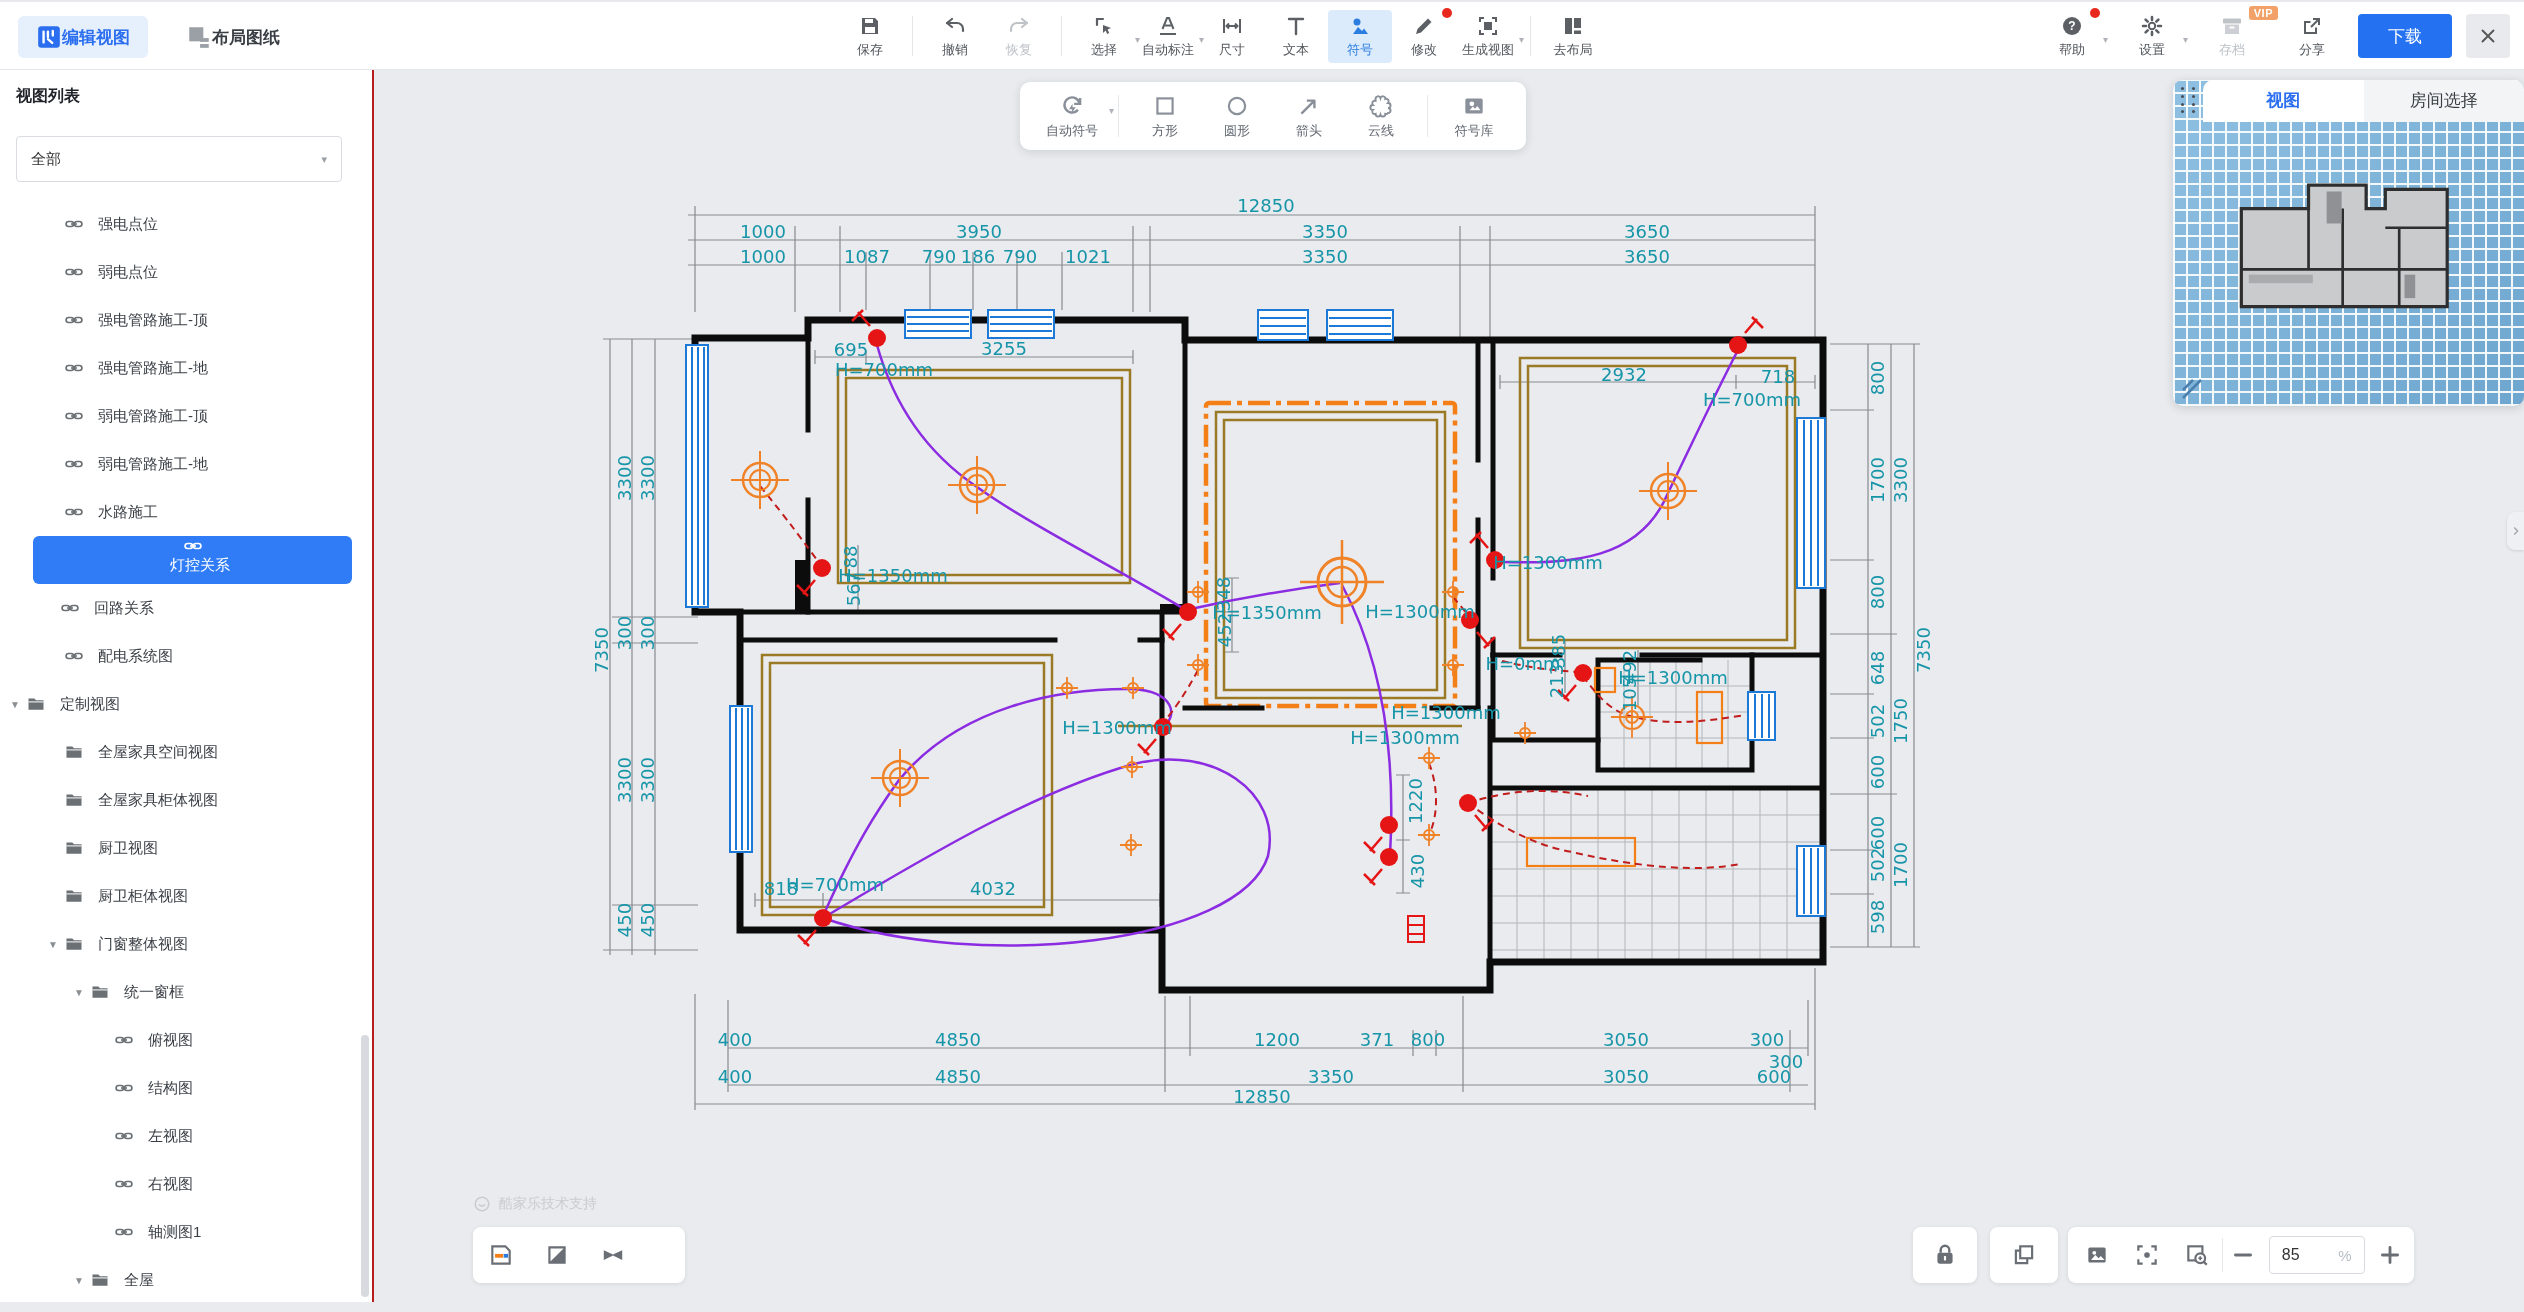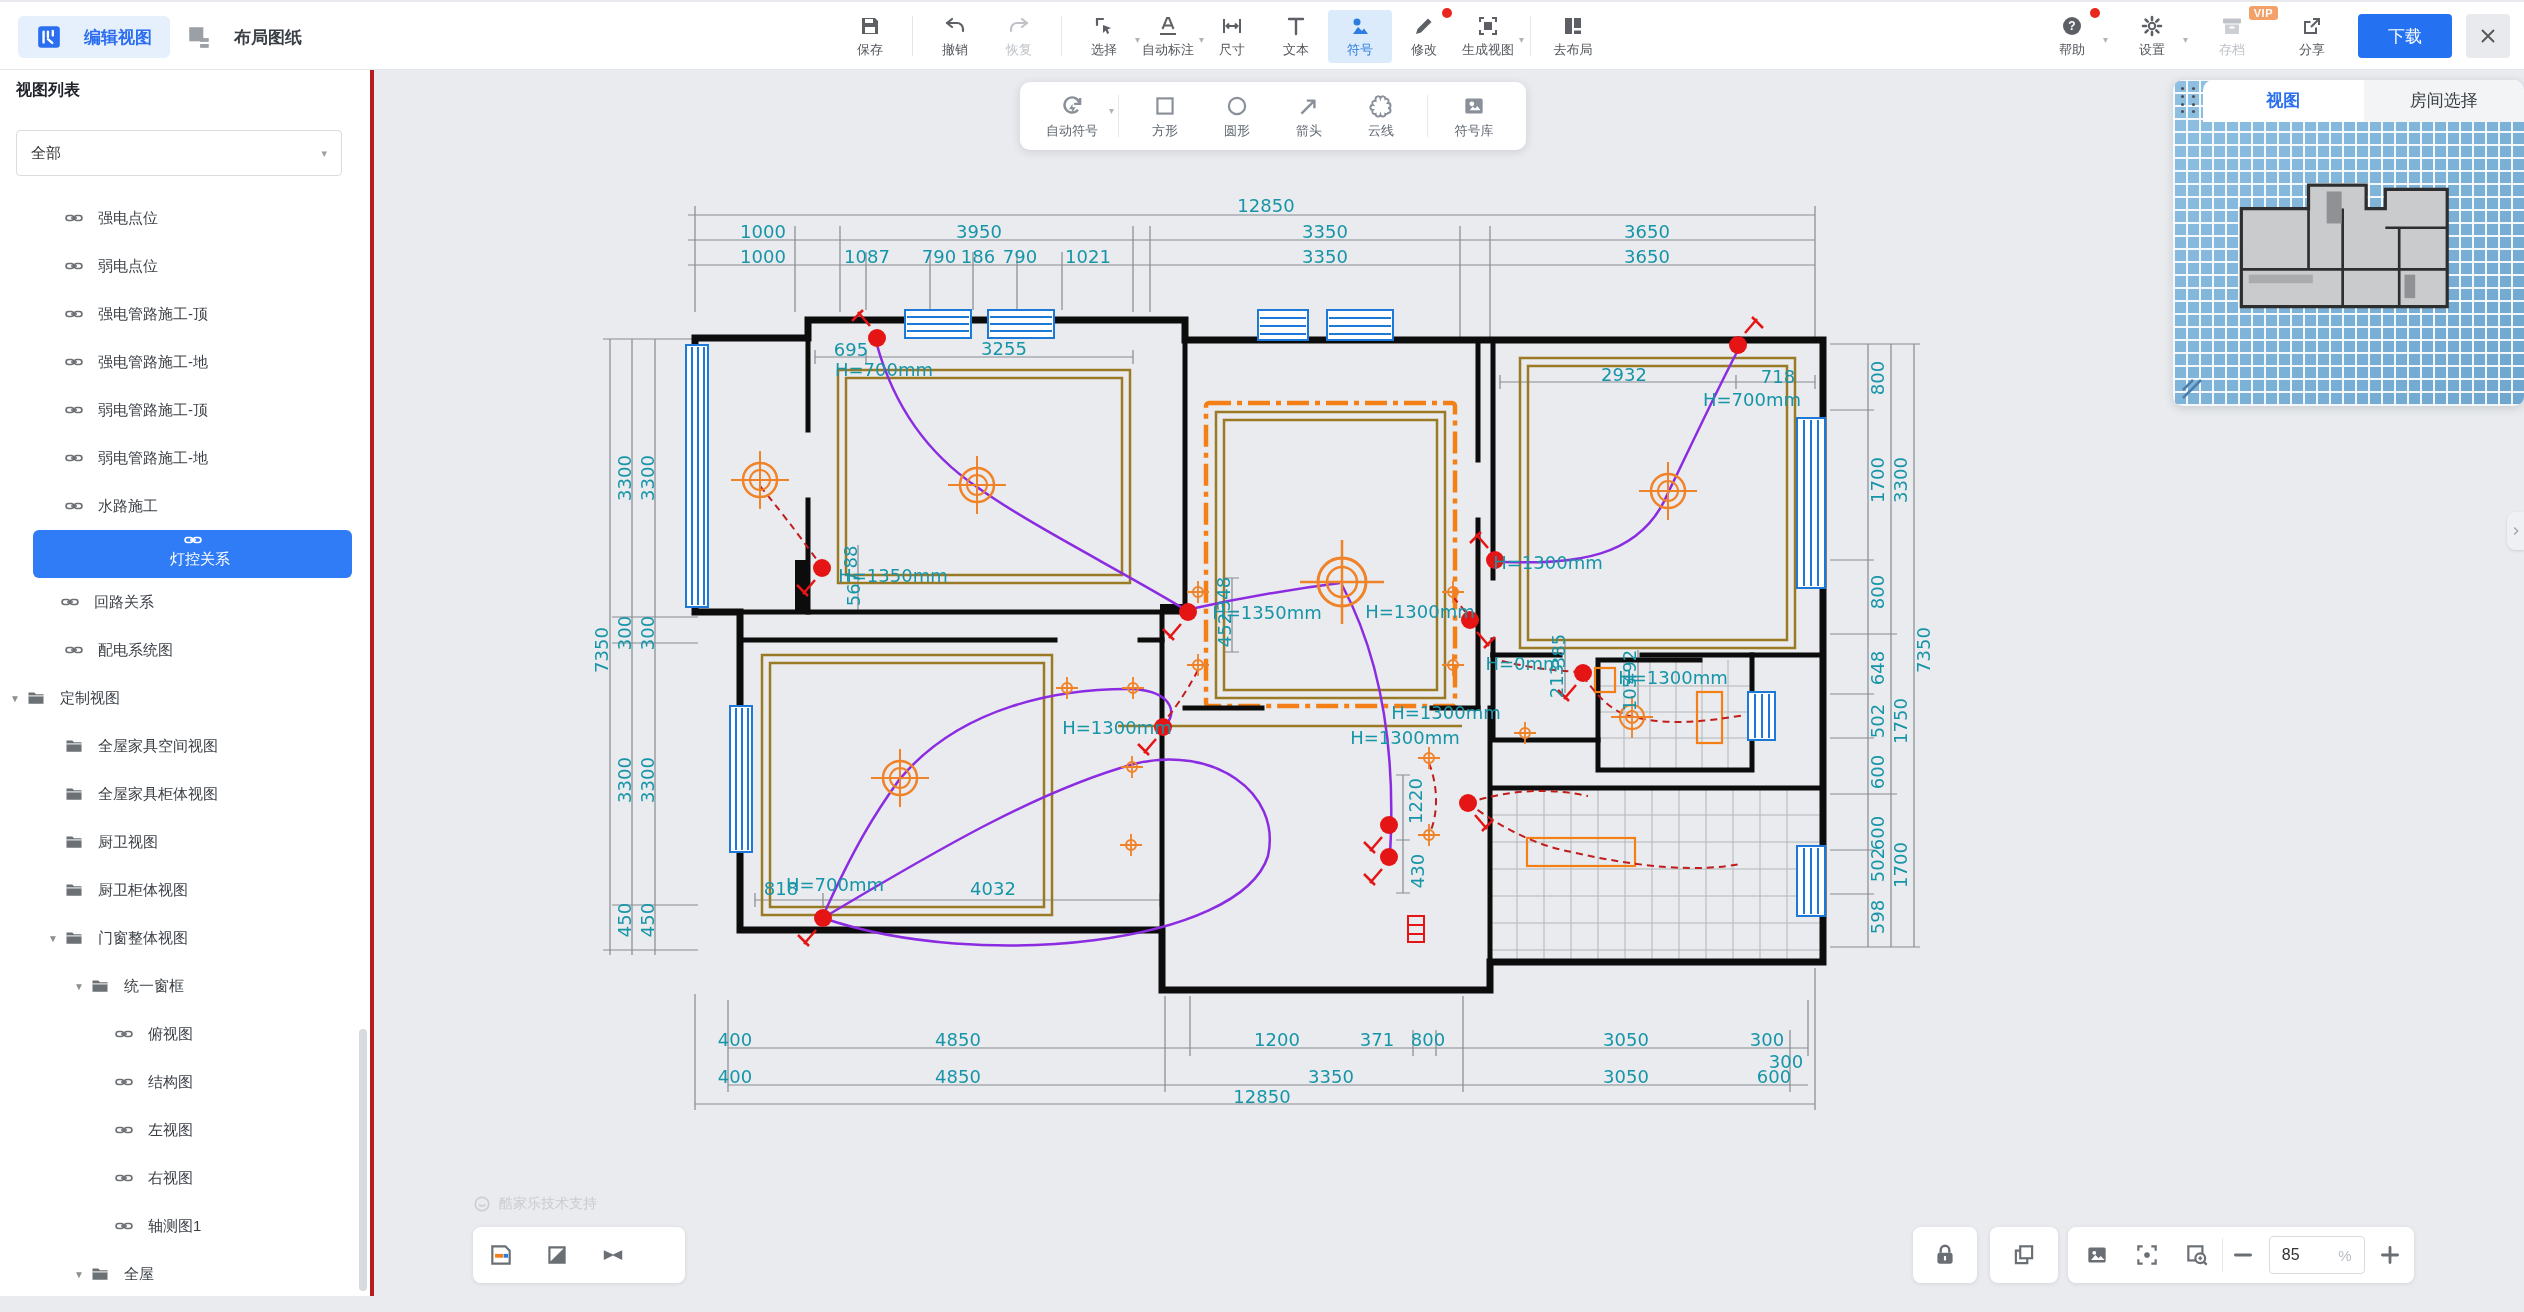--- a/index.html
+++ b/index.html
@@ -1,21 +1,21 @@
 <!DOCTYPE html>
 <html><head>
 <meta charset="utf-8">
 <style>
   html,body{margin:0;padding:0;background:#dfe2e6;}
   .app{position:relative;width:2524px;height:1312px;overflow:hidden;background:#e9ebee;
        font-family:"Liberation Sans","DejaVu Sans",sans-serif;color:#333;}
   
   .topbar{position:absolute;left:0;top:0;width:2524px;height:70px;background:#fff;
           border-bottom:1px solid #e3e6ea;border-top:2px solid #e7e9ec;box-sizing:border-box;z-index:30;}
-  .doc-tab{position:absolute;top:14px;height:42px;display:flex;align-items:center;gap:22px;
+  .doc-tab{position:absolute;top:14px;height:42px;display:flex;align-items:center;gap:0;
            padding:0 18px;border-radius:6px;font-size:17px;font-weight:bold;color:#3a3f45;cursor:pointer;}
   .doc-tab .i{width:26px;height:26px;color:#9aa0a6;}
   .doc-tab.active{background:#e6effc;color:#2b6ff0;}
   .tools{position:absolute;left:838px;top:0;height:68px;display:flex;align-items:center;}
   .titem{position:relative;display:flex;flex-direction:column;align-items:center;justify-content:center;
          min-width:52px;padding:4px 6px;border-radius:4px;cursor:pointer;}
   .titem .i{width:24px;height:24px;color:#5c6065;}
   .titem .tlabel{font-size:13px;color:#53575c;margin-top:3px;white-space:nowrap;}
   .titem.active{background:#dcebfb;}
   .titem.active .i,.titem.active .tlabel{color:#2b7de0;}
@@ -25,22 +25,22 @@
   .tdiv{width:1px;height:40px;background:#e4e7ea;margin:0 10px;}
   .topbar-right{position:absolute;right:14px;top:0;height:68px;display:flex;align-items:center;gap:14px;}
   .vip{position:absolute;top:-4px;right:-14px;background:#f2a269;color:#fff;font-size:11px;font-weight:bold;
        padding:1px 5px;border-radius:3px;letter-spacing:.5px;}
   .dl-btn{width:94px;height:44px;background:#2472f2;color:#fff;font-size:17px;border:none;border-radius:4px;
           display:flex;align-items:center;justify-content:center;cursor:pointer;}
   .close-btn{width:44px;height:44px;background:#e8eaed;border-radius:4px;display:flex;align-items:center;
              justify-content:center;color:#555;cursor:pointer;}
   .close-btn .i{width:22px;height:22px;}
   
-  .sidebar{position:absolute;left:0;top:54px;width:374px;height:1242px;background:#fff;
-           border-right:4px solid #b91c1c;box-sizing:border-box;z-index:20;}
+  .sidebar{position:absolute;left:0;top:60px;width:374px;height:1242px;background:#fff;
+           border-right:2px solid #b91c1c;box-sizing:border-box;z-index:20;}
   .sb-title{position:absolute;left:16px;top:26px;font-size:16px;font-weight:bold;color:#1f2329;}
   .sb-filter{position:absolute;left:16px;top:76px;width:326px;height:46px;border:1px solid #d9dce1;border-radius:4px;
              display:flex;align-items:center;box-sizing:border-box;padding:0 14px;font-size:15px;color:#333;cursor:pointer;}
   .sb-filter .fcaret{margin-left:auto;color:#9aa0a6;font-size:11px;}
   .view-list{position:absolute;left:0;top:140px;width:374px;height:1102px;overflow:hidden;}
   .vrow{height:48px;display:flex;align-items:center;font-size:15px;color:#3a3f45;cursor:pointer;box-sizing:border-box;}
   .vrow .caret{width:16px;font-size:10px;color:#8a8f94;flex:none;}
   .vrow .i{width:20px;height:20px;color:#6b7075;flex:none;margin-right:14px;}
   .vrow .vlabel{white-space:nowrap;}
   .vrow.sel{background:#2f7cf6;border-radius:6px;color:#fff;}

